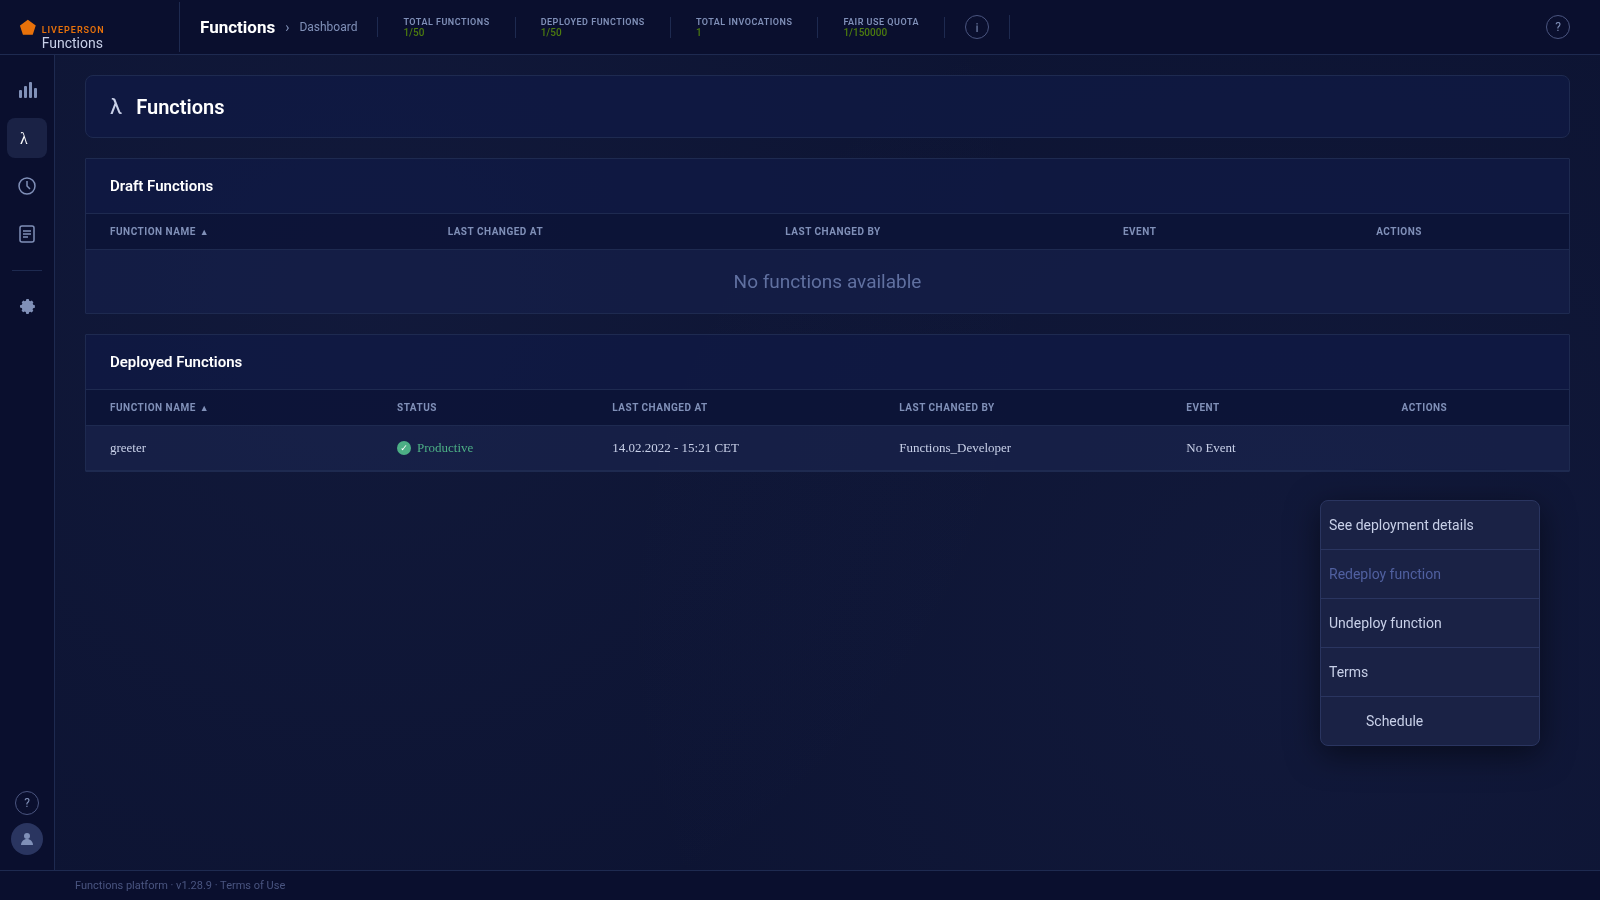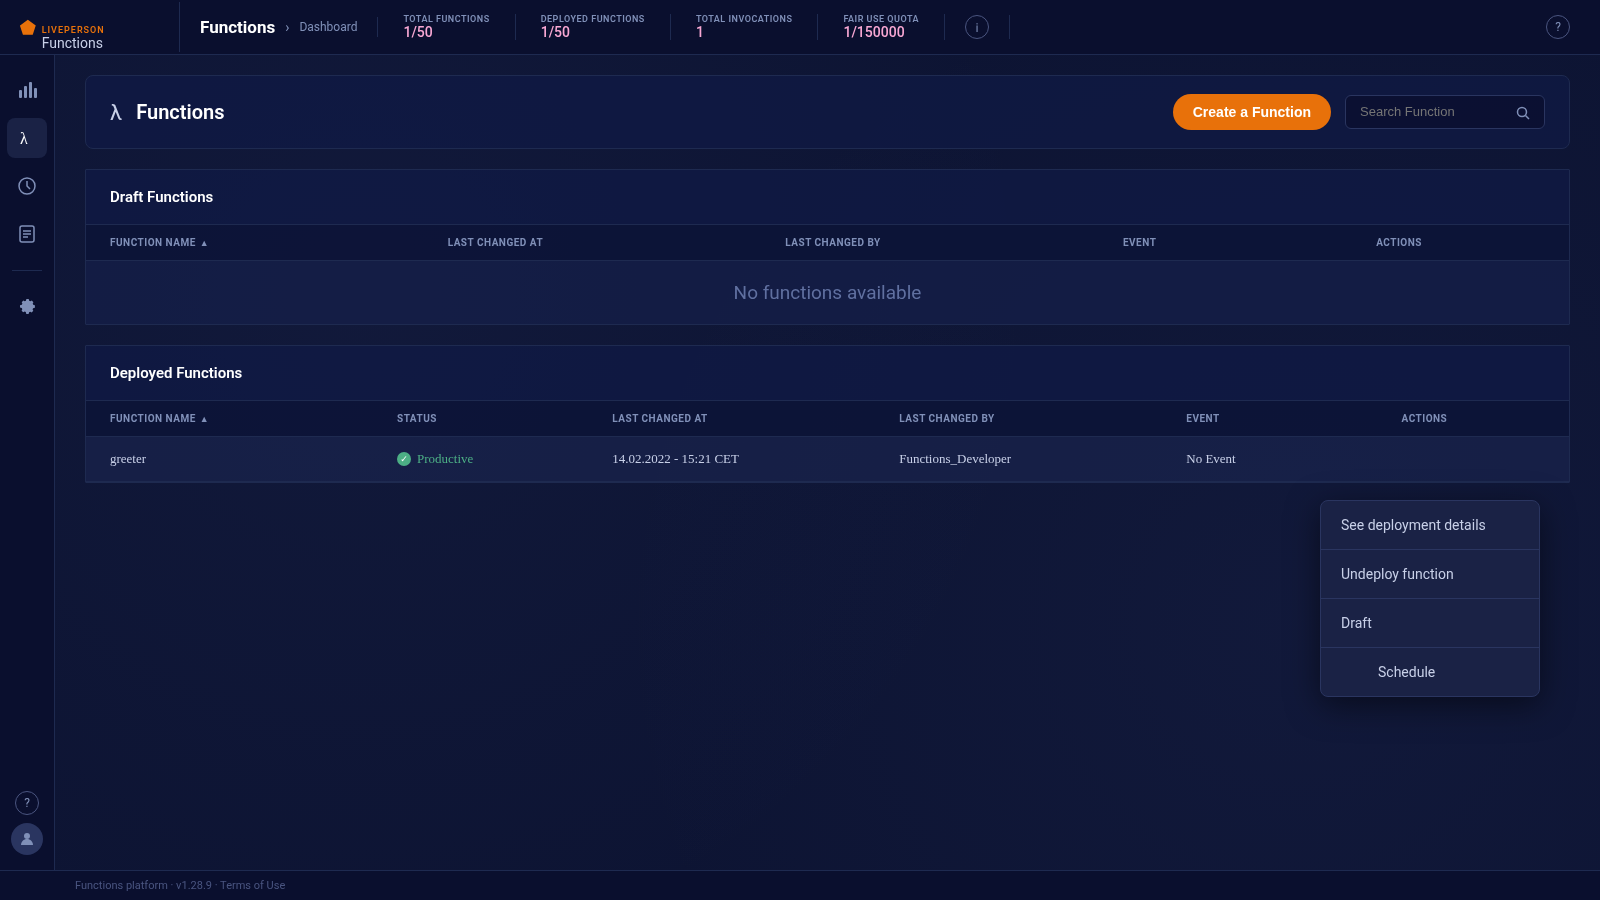--- a/index.html
+++ b/index.html
@@ -87,22 +87,22 @@
       border-right: 1px solid #1e2a50;
     }
     .stat-label {
       font-size: 9px;
       color: #8090b8;
       letter-spacing: 0.5px;
       text-transform: uppercase;
       font-weight: 600;
     }
     .stat-value {
-      font-size: 14px;
-      color: #f9a8d4;
+      font-size: 10px;
+      color: #4d7c0f;
       font-weight: 500;
     }
     .info-icon-area {
       padding: 0 20px;
       border-right: 1px solid #1e2a50;
     }
     .top-help {
       margin-left: auto;
       padding: 0 10px;
     }
@@ -359,21 +359,21 @@
       top: 500px;
       background: #1a2245;
       border: 1px solid #2a3560;
       border-radius: 8px;
       min-width: 220px;
       z-index: 100;
       box-shadow: 0 8px 32px rgba(0,0,0,0.5);
       overflow: hidden;
     }
     .dropdown-item {
-      padding: 16px 20px;
+      padding: 16px 8px;
       font-size: 14px;
       color: #c8d0e8;
       cursor: pointer;
       border-bottom: 1px solid #2a3560;
     }
     .dropdown-item:last-child { border-bottom: none; margin-left: 37px; }
     .dropdown-item.disabled {
       color: #5060a0;
       cursor: default;
     }
@@ -484,32 +484,20 @@
       </div>
     </div>
   </div>
 
   <div class="content-area">
 
     <div class="page-header">
       <div class="page-title-area">
         <span class="lambda-icon">λ</span>
         <span class="page-title">Functions</span>
-      </div>
-      <div class="header-right">
-        <button class="create-btn">Create a Function</button>
-        <div class="search-box">
-          <input class="search-input" type="text" placeholder="Search Function" style="">
-          <span class="search-icon-svg">
-            <svg width="14" height="14" viewBox="0 0 14 14" fill="none" stroke="currentColor" stroke-width="1.5">
-              <circle cx="6" cy="6" r="4.5"></circle>
-              <line x1="9.5" y1="9.5" x2="13" y2="13"></line>
-            </svg>
-          </span>
-        </div>
       </div>
     </div>
 
     <div class="table-section">
       <div class="section-title">Draft Functions</div>
       <div class="table-header draft-table-header">
         <div class="th">
           <span>FUNCTION NAME</span>
           <span class="sort-icon">▲</span>
         </div>
@@ -552,16 +540,17 @@
 
   </div>
 </div>
 
 <div class="footer">
   <span>Functions platform · v1.28.9 · <a href="#">Terms of Use</a></span>
 </div>
 
 <div class="dropdown-menu">
   <div class="dropdown-item">See deployment details</div>
+  <div class="dropdown-item disabled">Redeploy function</div>
   <div class="dropdown-item">Undeploy function</div>
-  <div class="dropdown-item">Draft</div>
+  <div class="dropdown-item">Terms</div>
   <div class="dropdown-item">Schedule</div>
 </div>
 
 </body></html>

